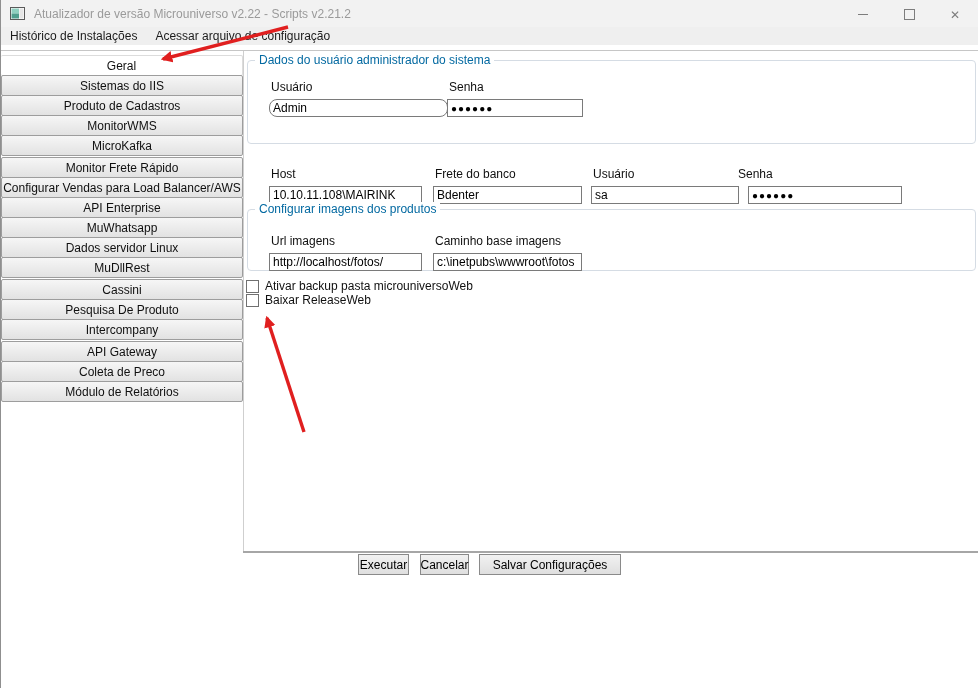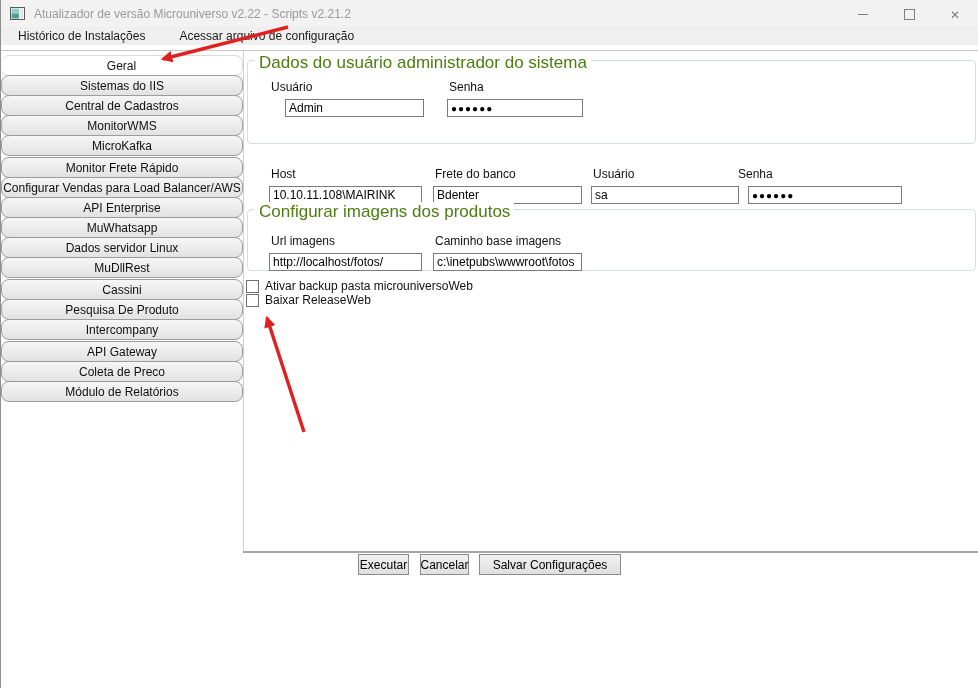--- a/index.html
+++ b/index.html
@@ -9,31 +9,31 @@
   .titlebar{position:absolute;left:0;top:0;width:100%;height:27px;background:#f2f2f2;display:flex;align-items:center;}
   .app-icon{margin-left:9px;width:15px;height:13px;flex:0 0 auto;}
   .window-title{margin-left:9px;font-size:12px;color:#9a9a9a;white-space:nowrap;text-align:center;}
   .win-controls{position:absolute;right:0;top:0;height:29px;display:flex;}
   .win-btn{width:46px;height:29px;display:flex;align-items:center;justify-content:center;color:#7d7d7d;font-size:12px;cursor:default;}
   .win-btn .glyph-min{display:block;width:10px;height:1px;background:#7d7d7d;}
   .win-btn .glyph-max{display:block;width:9px;height:9px;border:1px solid #7d7d7d;background:transparent;}
   .win-btn .glyph-close{font-size:12px;line-height:1;}
   
   .menubar{position:absolute;left:0;top:27px;width:100%;height:18px;background:#efefef;display:flex;align-items:center;}
-  .menu-item{font-size:12px;color:#1b1b1b;padding:2px 17px;white-space:nowrap;}
+  .menu-item{font-size:12px;color:#1b1b1b;padding:2px 9px;white-space:nowrap;}
   .menu-sep{position:absolute;left:0;top:50px;width:100%;height:1px;background:#c6c6c6;}
   
-  .side-btn{position:absolute;left:0;width:242px;height:21px;box-sizing:border-box;background:linear-gradient(#f6f6f6,#e2e2e2);border:1px solid #9d9d9d;border-radius:8px;display:flex;align-items:center;justify-content:center;font-size:12px;color:#101010;white-space:nowrap;cursor:default;}
+  .side-btn{position:absolute;left:0;width:242px;height:21px;box-sizing:border-box;background:linear-gradient(#f6f6f6,#e2e2e2);border:1px solid #9d9d9d;border-radius:2px;display:flex;align-items:center;justify-content:center;font-size:12px;color:#101010;white-space:nowrap;cursor:default;}
   .side-btn.active{background:#ffffff;border:1px solid #dcdcdc;border-left:none;}
   
   .panel-left{position:absolute;left:242px;top:51px;width:1px;height:501px;background:#cfcfcf;}
   .panel-bottom{position:absolute;left:242px;top:551px;width:736px;height:2px;background:#a6a6a6;}
   
   .groupbox{position:absolute;border:1px solid #d5dce4;border-radius:4px;background:#ffffff;box-sizing:border-box;}
-  .groupbox-title{position:absolute;top:-8px;left:7px;background:#ffffff;padding:0 4px;font-size:17px;color:#4d7c0f;white-space:nowrap;}
+  .groupbox-title{position:absolute;top:-8px;left:7px;background:#ffffff;padding:0 4px;font-size:12px;color:#0369a1;white-space:nowrap;}
   .field-label{position:absolute;font-size:12px;color:#101010;white-space:nowrap;}
   .tb{position:absolute;height:18px;border:1px solid #7a7a7a;background:#fff;font-family:"Liberation Sans",sans-serif;font-size:12px;color:#000;padding:0 3px;box-sizing:border-box;outline:none;}
   .tb.pw{font-size:10px;letter-spacing:1px;font-weight:bold;}
   
   .chk-row{position:absolute;display:flex;align-items:flex-end;}
   .chk{appearance:none;-webkit-appearance:none;width:13px;height:13px;border:1px solid #707070;background:#fff;margin:0;box-sizing:border-box;}
   .chk-label{margin-left:6px;font-size:12px;color:#101010;white-space:nowrap;}
   
   .action-btn{position:absolute;height:21px;box-sizing:border-box;background:linear-gradient(#f1f1f1,#dfdfdf);border:1px solid #8a8a8a;font-family:"Liberation Sans",sans-serif;font-size:12px;color:#000;display:flex;align-items:center;justify-content:center;cursor:default;padding-left:6px;}
   
@@ -66,21 +66,21 @@
   </div>
 
   <div class="menubar">
     <span class="menu-item">Histórico de Instalações</span>
     <span class="menu-item">Acessar arquivo de configuração</span>
   </div>
   <div class="menu-sep"></div>
 
   <div class="side-btn active" style="top:55px">Geral</div>
   <div class="side-btn" style="top:75px">Sistemas do IIS</div>
-  <div class="side-btn" style="top:95px">Central de Cadastros</div>
+  <div class="side-btn" style="top:95px">Produto de Cadastros</div>
   <div class="side-btn" style="top:115px">MonitorWMS</div>
   <div class="side-btn" style="top:135px">MicroKafka</div>
   <div class="side-btn" style="top:157px">Monitor Frete Rápido</div>
   <div class="side-btn" style="top:177px">Configurar Vendas para Load Balancer/AWS</div>
   <div class="side-btn" style="top:197px">API Enterprise</div>
   <div class="side-btn" style="top:217px">MuWhatsapp</div>
   <div class="side-btn" style="top:237px">Dados servidor Linux</div>
   <div class="side-btn" style="top:257px">MuDllRest</div>
   <div class="side-btn" style="top:279px">Cassini</div>
   <div class="side-btn" style="top:299px">Pesquisa De Produto</div>
@@ -90,21 +90,21 @@
   <div class="side-btn" style="top:381px">Módulo de Relatórios</div>
 
   <div class="panel-left"></div>
   <div class="panel-bottom"></div>
 
   <div class="groupbox" style="left:246px;top:60px;width:729px;height:84px;">
     <span class="groupbox-title">Dados do usuário administrador do sistema</span>
   </div>
   <span class="field-label" style="left:270px;top:80px;">Usuário</span>
   <span class="field-label" style="left:448px;top:80px;">Senha</span>
-  <input class="tb" style="left: 284px; top: 99px; width: 139px;" value="Admin">
+  <input class="tb" style="left: 268px; top: 99px; width: 179px; border-radius: 8px;" value="Admin">
   <input class="tb pw" style="left: 446px; top: 99px; width: 136px;" value="●●●●●●">
 
   <span class="field-label" style="left:270px;top:167px;">Host</span>
   <span class="field-label" style="left:434px;top:167px;">Frete do banco</span>
   <span class="field-label" style="left:592px;top:167px;">Usuário</span>
   <span class="field-label" style="left:737px;top:167px;">Senha</span>
   <input class="tb" style="left: 268px; top: 186px; width: 153px;" value="10.10.11.108\MAIRINK">
   <input class="tb" style="left: 432px; top: 186px; width: 149px;" value="Bdenter">
   <input class="tb" style="left: 590px; top: 186px; width: 148px;" value="sa">
   <input class="tb pw" style="left: 747px; top: 186px; width: 154px;" value="●●●●●●">

